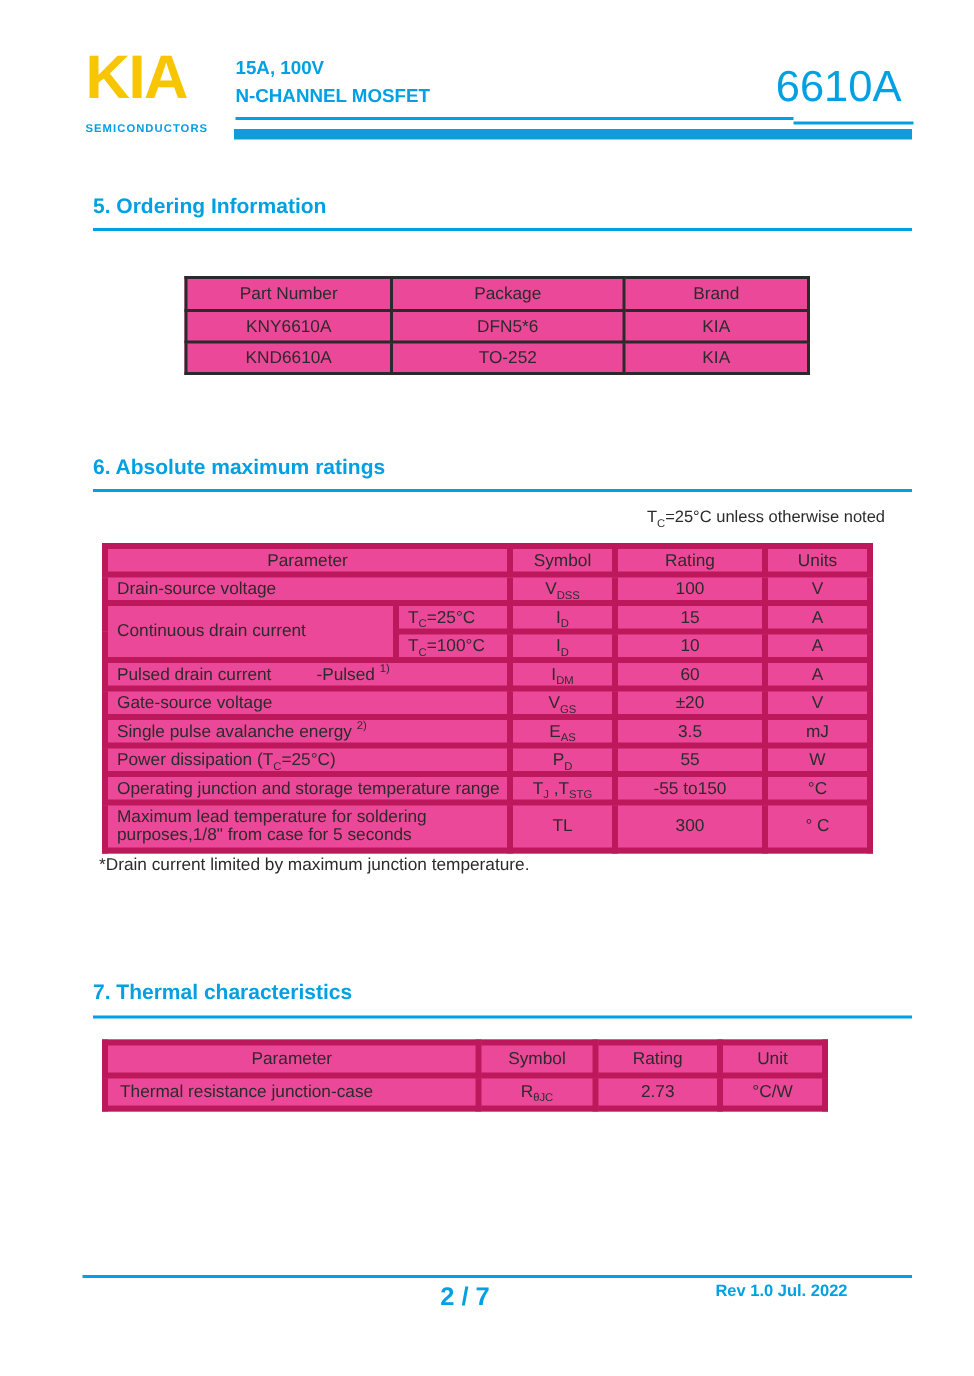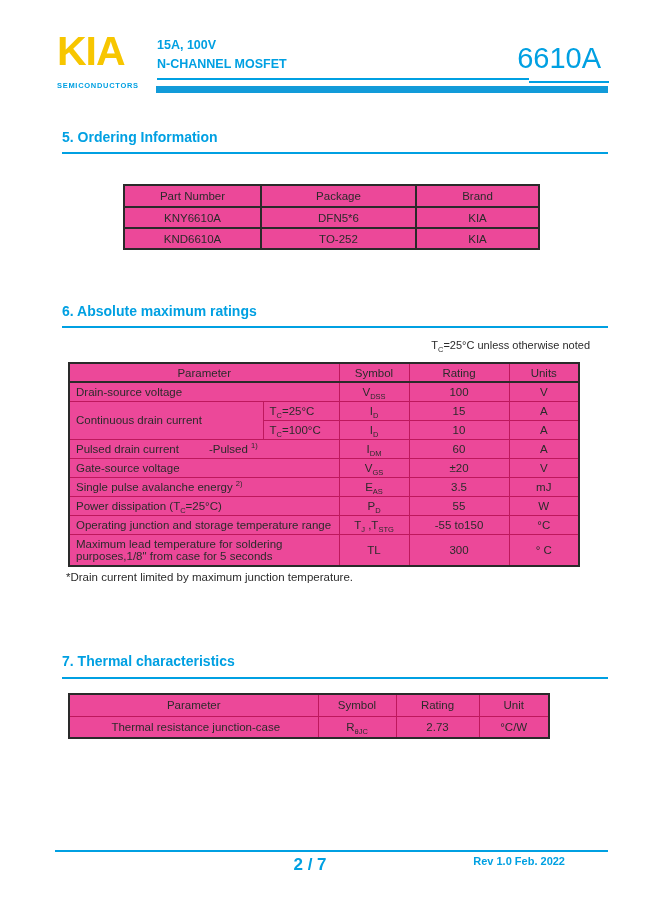--- a/index.html
+++ b/index.html
@@ -30,41 +30,41 @@
   .head-line-b { left:529px; top:81px; width:80px; height:2px; }
   .head-bar  { position:absolute; left:156px; top:86px; width:452px; height:7px; background:#129BD9; }
   
   .sec-title {
     position:absolute; left:62px;
     font-size:14px; font-weight:bold; color:#00A0E2;
   }
   .sec-underline { position:absolute; left:62px; width:546px; height:2px; background:#00A0E2; }
   
   table { border-collapse:collapse; table-layout:fixed; position:absolute; background:#ec4899; }
-  td { border:1px solid #be185d; text-align:center; vertical-align:middle;
+  td { border:4px solid #be185d; text-align:center; vertical-align:middle;
        font-size:11.5px; color:#2b2b2b; padding:0 4px; }
   sub { font-size:7.5px; line-height:0; }
   sup { font-size:7.5px; line-height:0; }
   .ord-table { left:123px; top:184px; width:415px; border:2px solid #2a2a2a; }
   .ord-table td { border:2px solid #2a2a2a; height:21px; }
   .ord-table tr.hd td { height:22px; }
   .abs-table { left:68px; top:362px; width:510px; border:2px solid #2a2a2a; }
   .abs-table td { height:19px; }
   .abs-table tr.hd td { border-bottom:2px solid #2a2a2a; }
   .abs-table td.pl { text-align:left; padding-left:6px;margin-left:20px; }
   .abs-table tr.last td { height:32px; }
   .gap-l { margin-left:30px; }
   .note {
     position:absolute; left:340px; top:339px; width:250px;
     font-size:11px; text-align:right; color:#2b2b2b;
   }
   .footnote { position:absolute; left:66px; top:571px; font-size:11.5px; color:#2b2b2b; }
   .th-table { left:68px; top:693px; width:480px; border:2px solid #2a2a2a; }
   .th-table td { height:22px; }
-  .th-table td.pl { text-align:center; padding-left:8px; }
+  .th-table td.pl { text-align:left; padding-left:8px; }
   
   .footer-line { position:absolute; left:55px; top:850px; width:553px; height:2px; background:#00A0E2; }
   .footer-page {
     position:absolute; left:270px; top:855px; width:80px; text-align:center;
     font-size:17px; font-weight:bold; color:#00A0E2;
   }
   .footer-rev {
     position:absolute; left:420px; top:855px; width:145px; text-align:right;
     font-size:11px; font-weight:bold; color:#00A0E2;
   }
@@ -217,15 +217,15 @@
       <td class="pl">Thermal resistance junction-case</td>
       <td><span>R</span><sub>θJC</sub></td>
       <td>2.73</td>
       <td>°C/W</td>
     </tr>
   </tbody>
     </table>
 
   <div class="footer-line"></div>
   <div class="footer-page">2 / 7</div>
-  <div class="footer-rev">Rev 1.0 Feb. 2022</div>
+  <div class="footer-rev">Rev 1.0 Jul. 2022</div>
 
 </div>
 
 </body></html>

